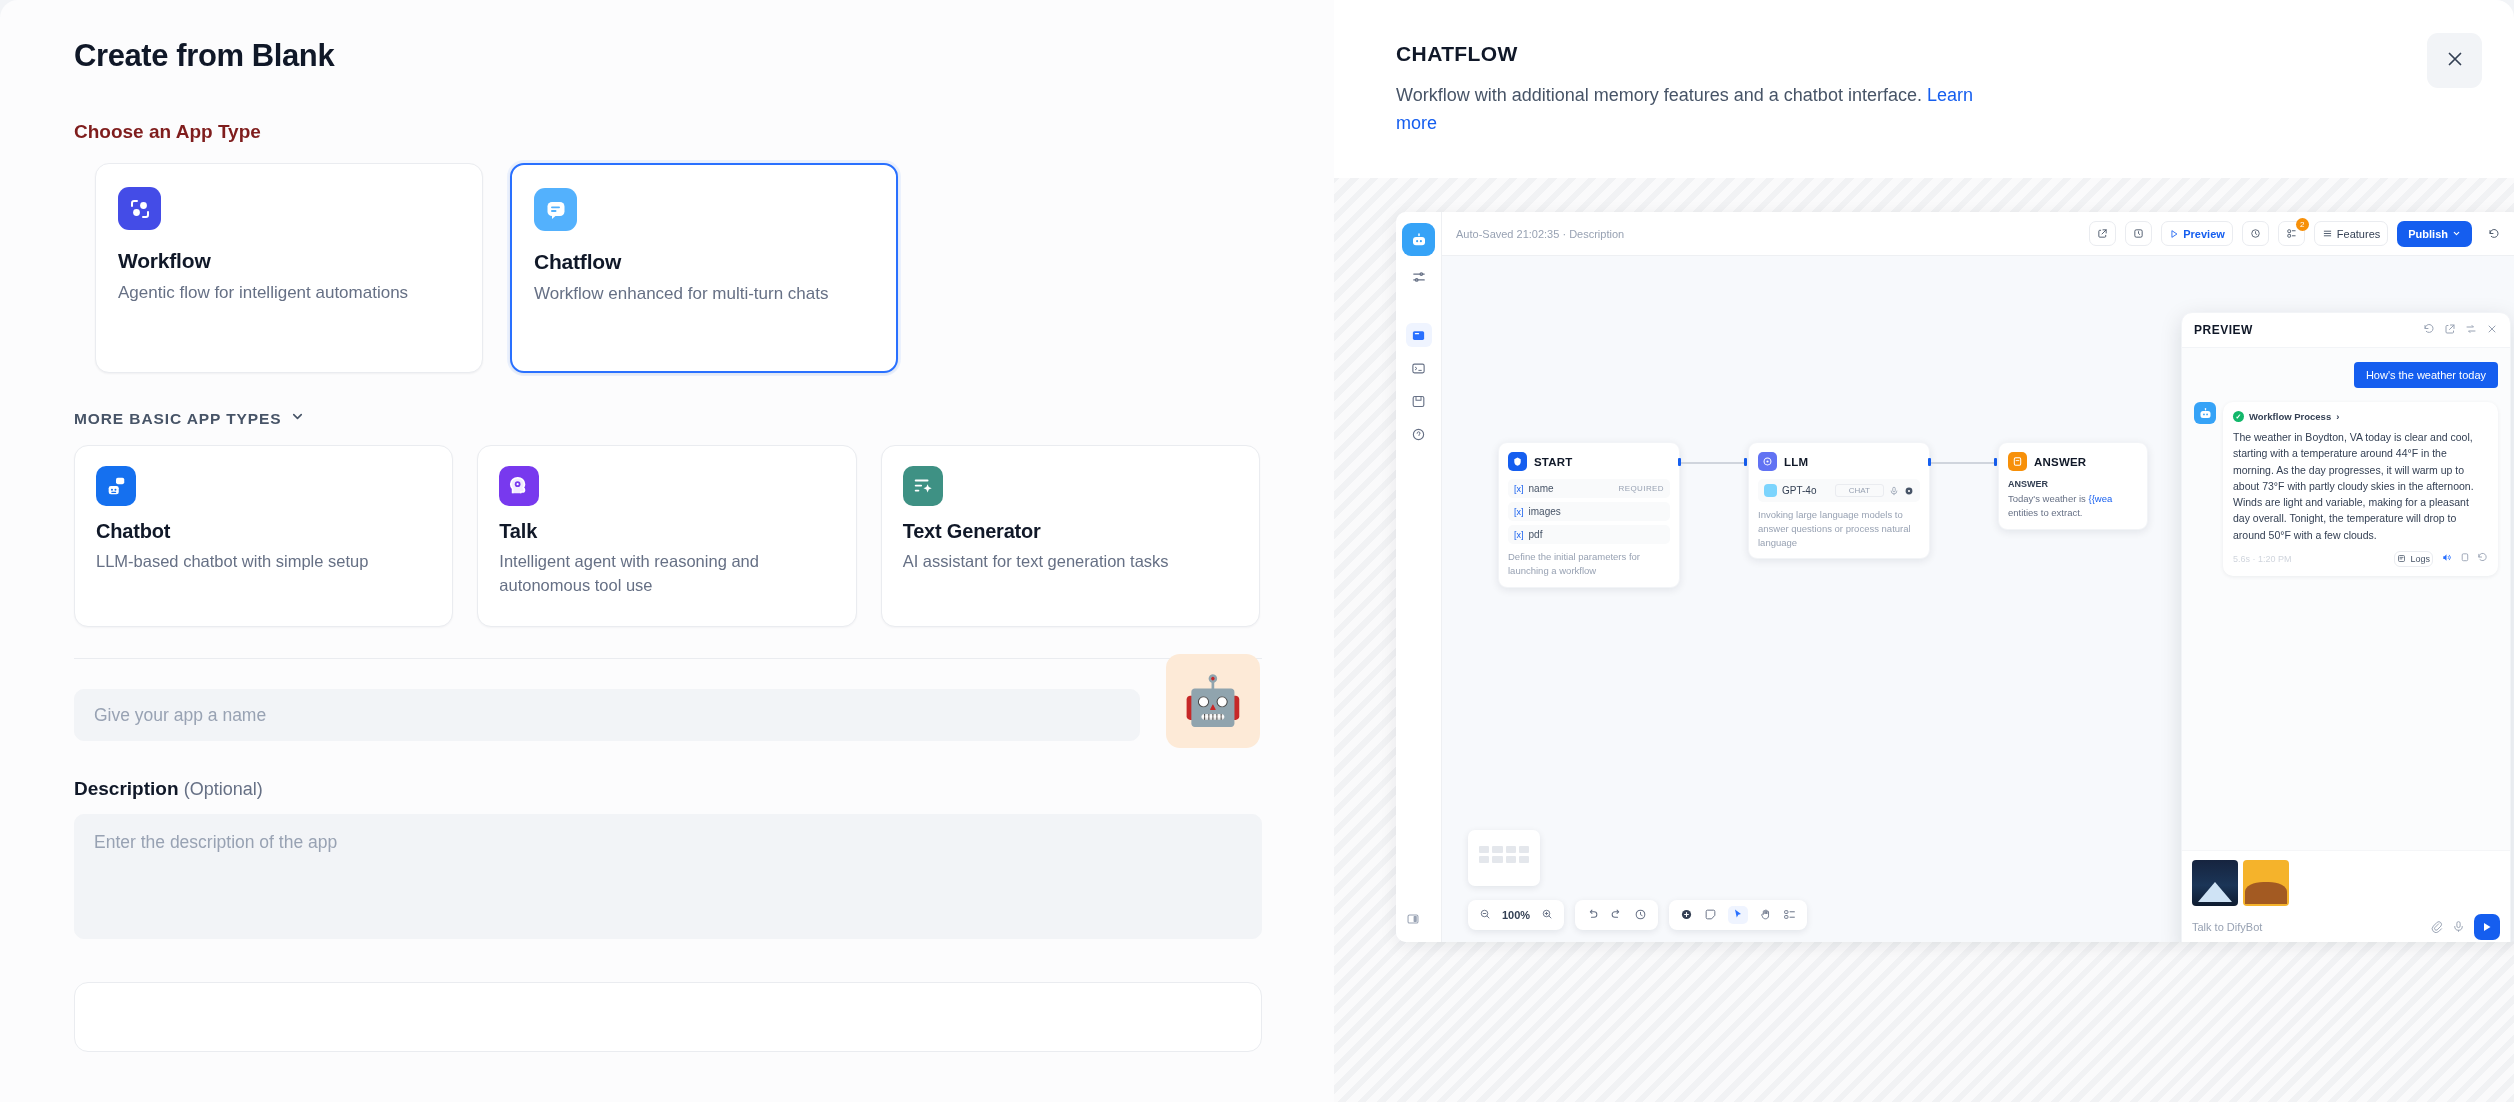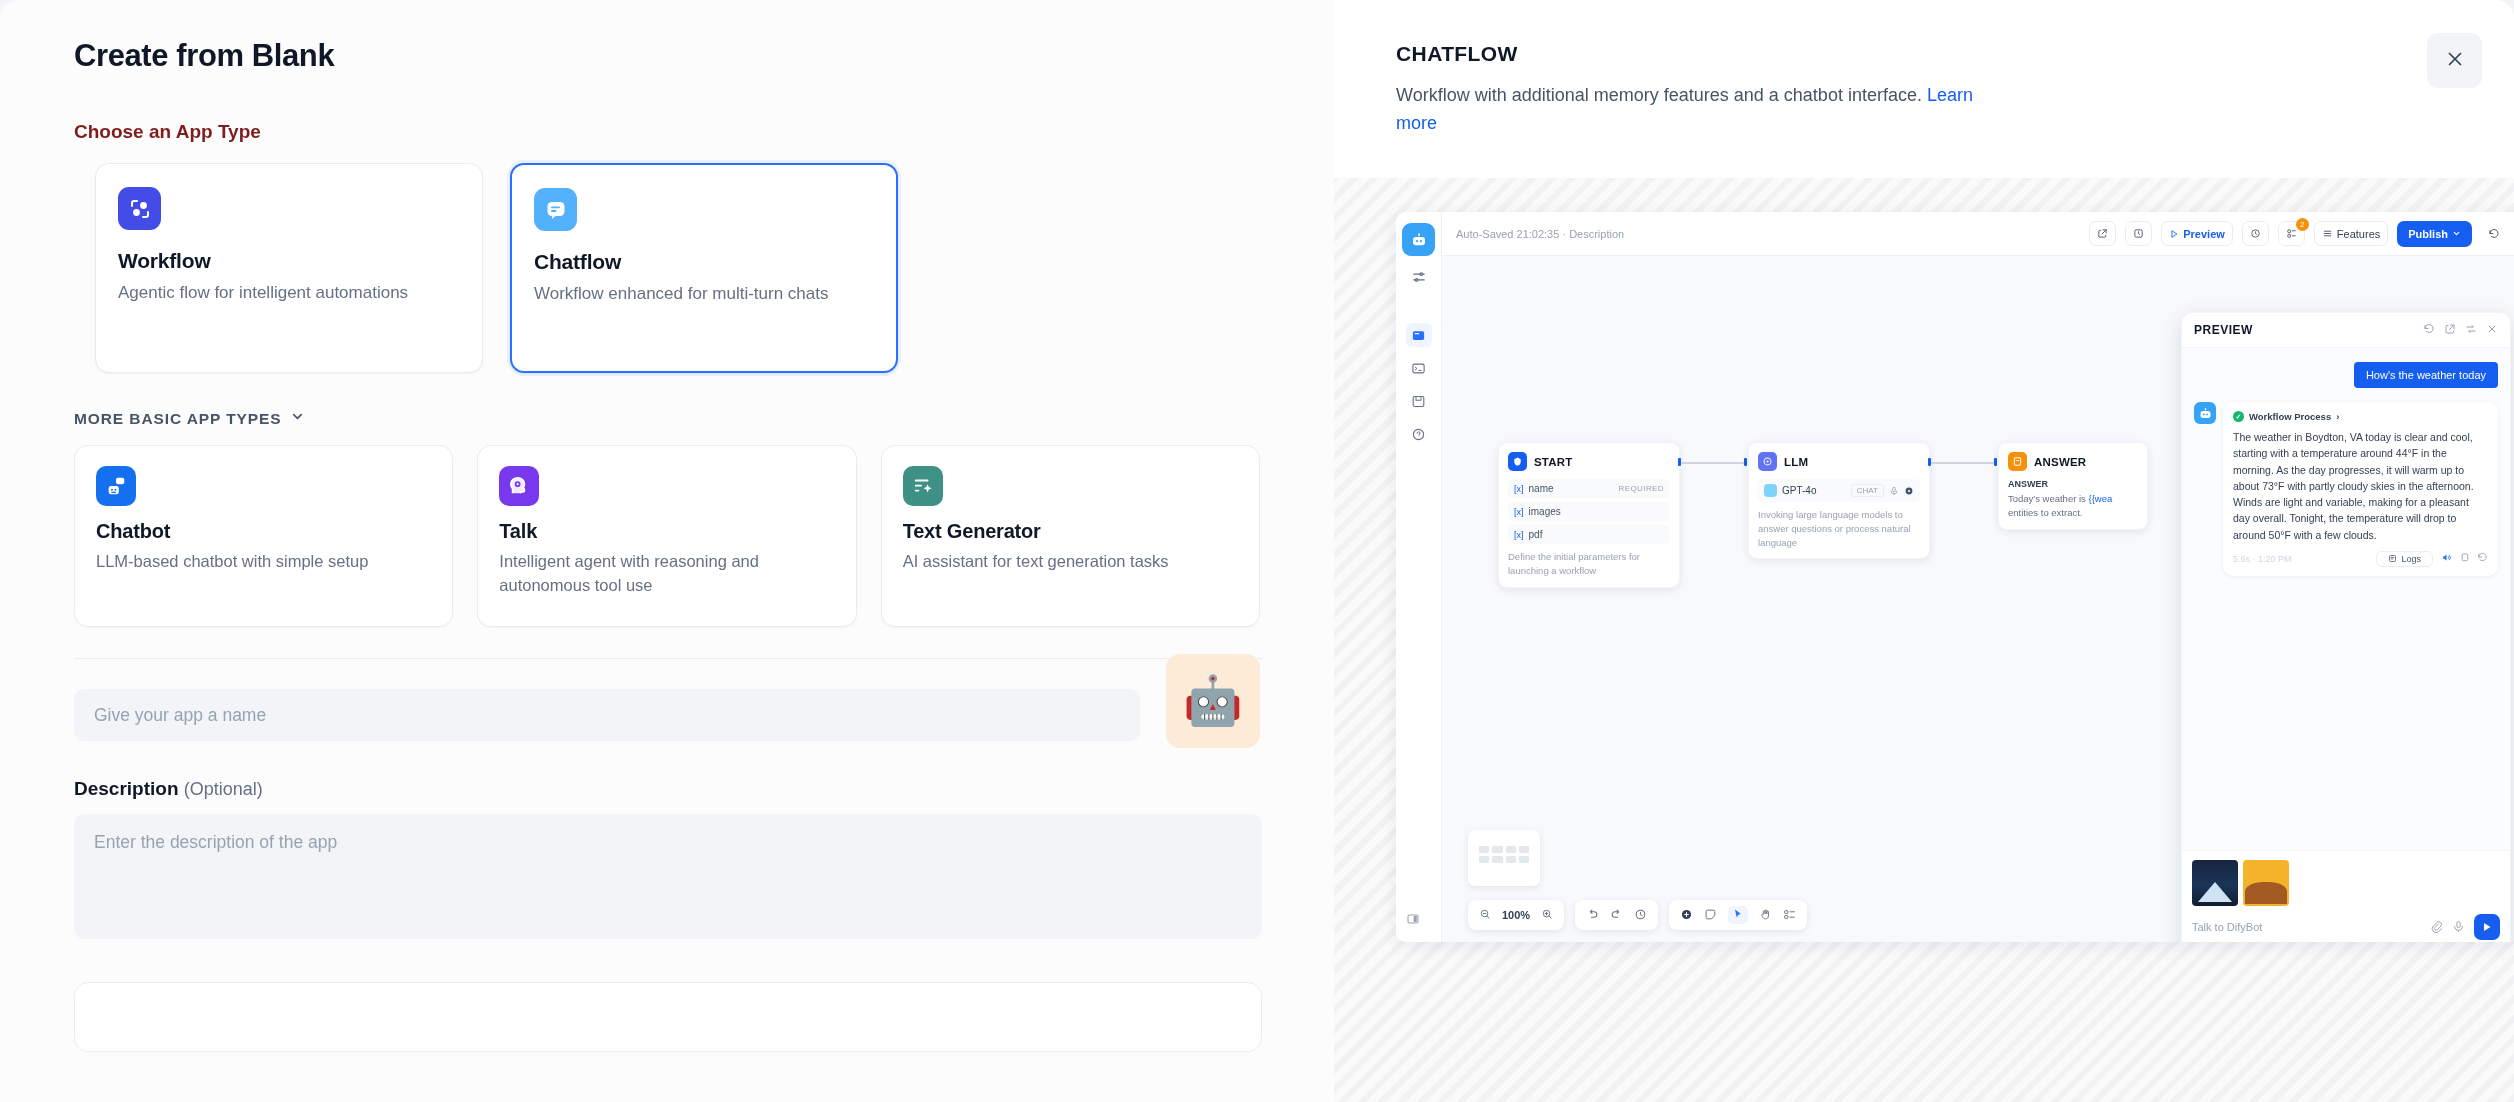--- a/index.html
+++ b/index.html
@@ -216,21 +216,21 @@
   }
   .node-head { display:flex; align-items:center; gap:7px; margin-bottom:8px; }
   .node-badge { width:19px; height:19px; border-radius:5px; display:flex; align-items:center; justify-content:center; color:#fff; }
   .node-name { font-size:11.5px; font-weight:700; color:#101828; letter-spacing:0.2px; }
   .node-var { display:flex; align-items:center; background:#f9fafb; border-radius:5px; padding:4px 6px; margin-bottom:4px; font-size:10px; color:#475467; }
   .node-var .vx { color:#155eef; margin-right:5px; font-size:9px; }
   .node-var .req { margin-left:auto; font-size:8px; color:#98a2b3; letter-spacing:0.4px; }
   .node-note { font-size:9.5px; color:#98a2b3; line-height:1.45; margin-top:6px; }
   .node-model { display:flex; align-items:center; gap:5px; background:#f9fafb; border-radius:5px; padding:5px 6px; font-size:10px; color:#344054; }
   .model-dot { width:13px; height:13px; border-radius:4px; background:#7cd4fd; }
-  .chat-tag { margin-left:auto; font-size:8px; color:#98a2b3; border:1px solid #eaecf0; border-radius:3px; padding:1px 5px; }
+  .chat-tag { margin-left:auto; font-size:8px; color:#98a2b3; border:1px solid #eaecf0; border-radius:3px; padding:1px 13px; }
   .node-ans-label { font-size:9px; font-weight:700; color:#344054; margin-bottom:3px; }
   .node-ans-text { font-size:9.5px; color:#667085; line-height:1.45; }
   .node-ans-text .tok { color:#155eef; }
 
   .edge { position:absolute; height:1.5px; background:#d0d5dd; }
   .edge-cap { position:absolute; width:3px; height:8px; background:#155eef; border-radius:1px; }
 
   
   .chatpanel {
     position:absolute; right:10px; top:56px; width:330px; height:640px;
@@ -249,21 +249,21 @@
     width:max-content; max-width:200px; margin-bottom:14px;
   }
   .bot-row { display:flex; gap:7px; }
   .bot-av { width:22px; height:22px; border-radius:6px; background:#36a3f7; flex-shrink:0; display:flex; align-items:center; justify-content:center; color:#fff; }
   .bot-bubble { background:#fff; border-radius:10px; padding:9px 10px; box-shadow:0 1px 4px rgba(16,24,40,0.07); flex:1; }
   .wf-chip { display:flex; align-items:center; gap:5px; font-size:9.5px; color:#344054; font-weight:600; margin-bottom:7px; }
   .wf-ok { width:11px; height:11px; border-radius:50%; background:#12b76a; display:flex; align-items:center; justify-content:center; color:#fff; font-size:7px; }
   .bot-text { font-size:10.5px; line-height:1.55; color:#344054; }
   .bot-foot { display:flex; align-items:center; margin-top:8px; }
   .bot-time { font-size:9px; color:#d0d5dd; }
-  .logs-chip { margin-left:auto; display:flex; align-items:center; gap:4px; background:#fff; border:1px solid #eaecf0; border-radius:6px; padding:2px 11px; font-size:9px; color:#475467; }
+  .logs-chip { margin-left:auto; display:flex; align-items:center; gap:4px; background:#fff; border:1px solid #eaecf0; border-radius:6px; padding:2px 2px; font-size:9px; color:#475467; }
   .foot-icons { display:flex; gap:7px; margin-left:8px; color:#98a2b3; align-items:center; }
 
   .cp-input { padding:9px 10px 11px 10px; background:#fff; border-top:1px solid #f5f6f8; }
   .thumbs { display:flex; gap:5px; margin-bottom:8px; }
   .thumb { width:46px; height:46px; border-radius:4px; }
   .thumb.a { background:linear-gradient(180deg,#16243f 0%,#1b3557 55%,#0f1c30 100%); position:relative; overflow:hidden; }
   .thumb.a:after { content:""; position:absolute; left:6px; bottom:4px; width:34px; height:20px; background:#cfe3f5; clip-path:polygon(50% 0,100% 100%,0 100%); }
   .thumb.b { background:#f5b32b; position:relative; overflow:hidden; }
   .thumb.b:after { content:""; position:absolute; left:2px; bottom:2px; width:42px; height:22px; background:#a35a22; border-radius:44% 44% 0 0; }
   .input-row { display:flex; align-items:center; gap:9px; }

